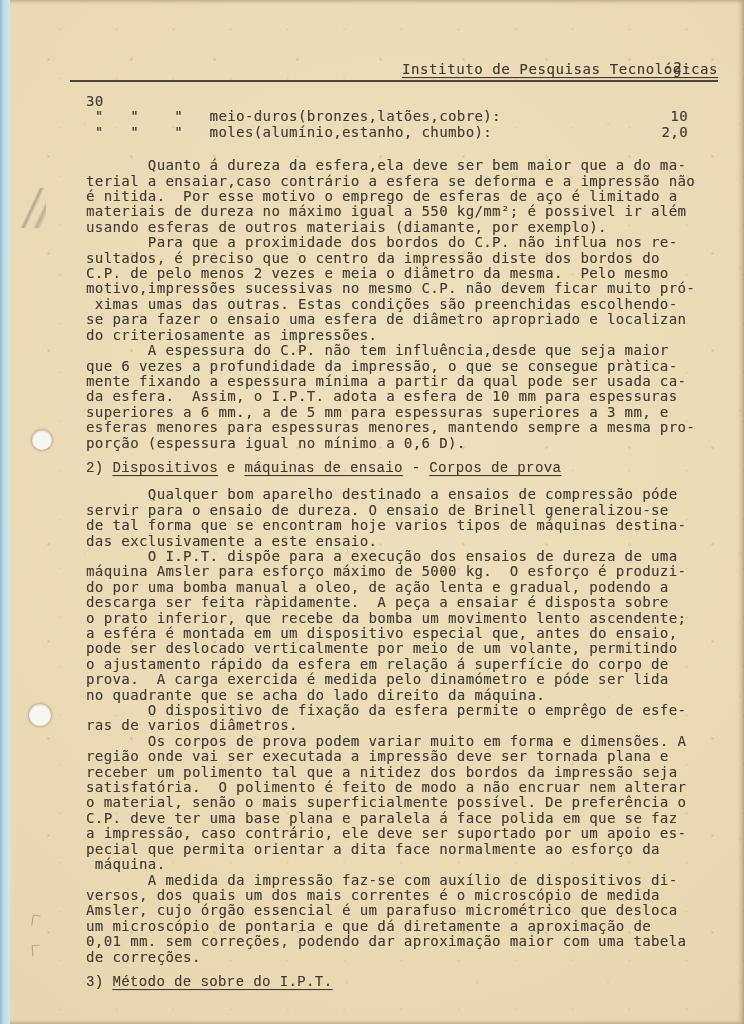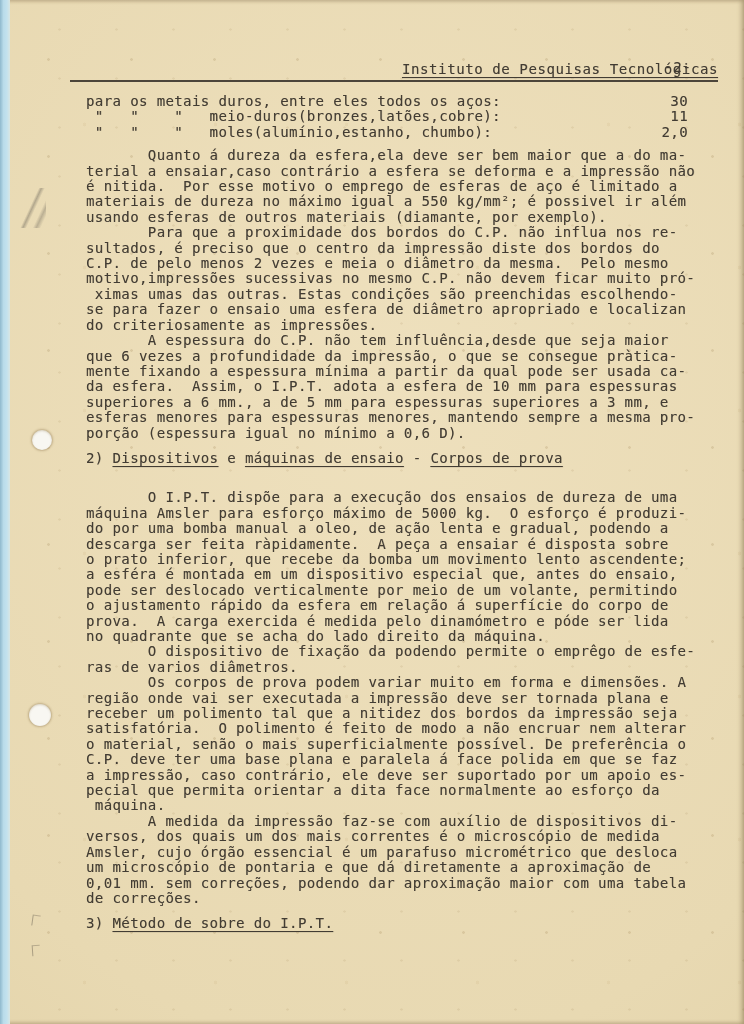--- a/index.html
+++ b/index.html
@@ -58,22 +58,22 @@
   }
   .page-num{
     position:absolute;right:26px;bottom:5px;
     font-size:14px;letter-spacing:1px;
   }
   .rates{width:602px;margin-top:12px;font-size:14px;letter-spacing:.4px;line-height:15.4px;}
   .rates-row{display:flex;justify-content:space-between;white-space:pre;}
   .rates-row .val{text-align:left;}
   .body{font-size:14px;letter-spacing:.4px;line-height:15.4px;}
   .para{white-space:pre;margin:0;}
-  .para.first{margin-top:8px;}
-  .heading{white-space:pre;margin:10px 0 24px 0;}
+  .para.first{margin-top:18px;}
+  .heading{white-space:pre;margin:10px 0 11px 0;font-family:Liberation Mono, monospace;}
   .heading.last{margin-top:10px;margin-bottom:0;}
   .u{text-decoration:underline;text-underline-offset:3px;text-decoration-thickness:1.2px;}
 </style>
 </head>
 <body>
 
 <div class="sheet">
   <div class="scan-strip"></div>
   <div class="punch-hole hole-1"></div>
   <div class="punch-hole hole-2"></div>
@@ -81,22 +81,22 @@
   <div class="pencil-mark pm-1"></div>
   <div class="pencil-mark pm-2"></div>
 
   <div class="content">
     <div class="page-header">
       <span class="inst-title">Instituto de Pesquisas Tecnológicas</span>
       <span class="page-num">-2-</span>
     </div>
 
     <div class="rates">
-        <div class="rates-row"><span>para os metais duros, entre eles todos os aços:</span><span class="val">30</span></div>
-        <div class="rates-row"><span> "   "    "   meio-duros(bronzes,latões,cobre):</span><span class="val">11</span></div>
+        <div class="rates-row"><span class="val">30</span></div>
+        <div class="rates-row"><span> "   "    "   meio-duros(bronzes,latões,cobre):</span><span class="val">10</span></div>
         <div class="rates-row"><span> "   "    "   moles(alumínio,estanho, chumbo):</span><span class="val">2,0</span></div>
       </div>
 
     <div class="body">
         <div class="para first">       Quanto á dureza da esfera,ela deve ser bem maior que a do ma-
 terial a ensaiar,caso contrário a esfera se deforma e a impressão não
 é nitida.  Por esse motivo o emprego de esferas de aço é limitado a
 materiais de dureza no máximo igual a 550 kg/mm²; é possivel ir além
 usando esferas de outros materiais (diamante, por exemplo).</div>
         <div class="para">       Para que a proximidade dos bordos do C.P. não influa nos re-
@@ -107,31 +107,35 @@
 se para fazer o ensaio uma esfera de diâmetro apropriado e localizan
 do criteriosamente as impressões.</div>
         <div class="para">       A espessura do C.P. não tem influência,desde que seja maior
 que 6 vezes a profundidade da impressão, o que se consegue pràtica-
 mente fixando a espessura mínima a partir da qual pode ser usada ca-
 da esfera.  Assim, o I.P.T. adota a esfera de 10 mm para espessuras
 superiores a 6 mm., a de 5 mm para espessuras superiores a 3 mm, e
 esferas menores para espessuras menores, mantendo sempre a mesma pro-
 porção (espessura igual no mínimo a 0,6 D).</div>
         <div class="heading"><span>2) </span><span class="u">Dispositivos</span><span> e </span><span class="u">máquinas de ensaio</span><span> - </span><span class="u">Corpos de prova</span></div>
+        <div class="para">       Qualquer bom aparelho destinado a ensaios de compressão póde
+servir para o ensaio de dureza. O ensaio de Brinell generalizou-se
+de tal forma que se encontram hoje varios tipos de máquinas destina-
+das exclusivamente a este ensaio.</div>
         <div class="para">       O I.P.T. dispõe para a execução dos ensaios de dureza de uma
 máquina Amsler para esforço máximo de 5000 kg.  O esforço é produzi-
 do por uma bomba manual a oleo, de ação lenta e gradual, podendo a
 descarga ser feita ràpidamente.  A peça a ensaiar é disposta sobre
 o prato inferior, que recebe da bomba um movimento lento ascendente;
 a esféra é montada em um dispositivo especial que, antes do ensaio,
 pode ser deslocado verticalmente por meio de um volante, permitindo
 o ajustamento rápido da esfera em relação á superfície do corpo de
 prova.  A carga exercida é medida pelo dinamómetro e póde ser lida
 no quadrante que se acha do lado direito da máquina.</div>
-        <div class="para">       O dispositivo de fixação da podendo permite o emprêgo de esfe-
+        <div class="para">       O dispositivo de fixação da esfera permite o emprêgo de esfe-
 ras de varios diâmetros.</div>
         <div class="para">       Os corpos de prova podem variar muito em forma e dimensões. A
 região onde vai ser executada a impressão deve ser tornada plana e
 receber um polimento tal que a nitidez dos bordos da impressão seja
 satisfatória.  O polimento é feito de modo a não encruar nem alterar
 o material, senão o mais superficialmente possível. De preferência o
 C.P. deve ter uma base plana e paralela á face polida em que se faz
 a impressão, caso contrário, ele deve ser suportado por um apoio es-
 pecial que permita orientar a dita face normalmente ao esforço da
  máquina.</div>

